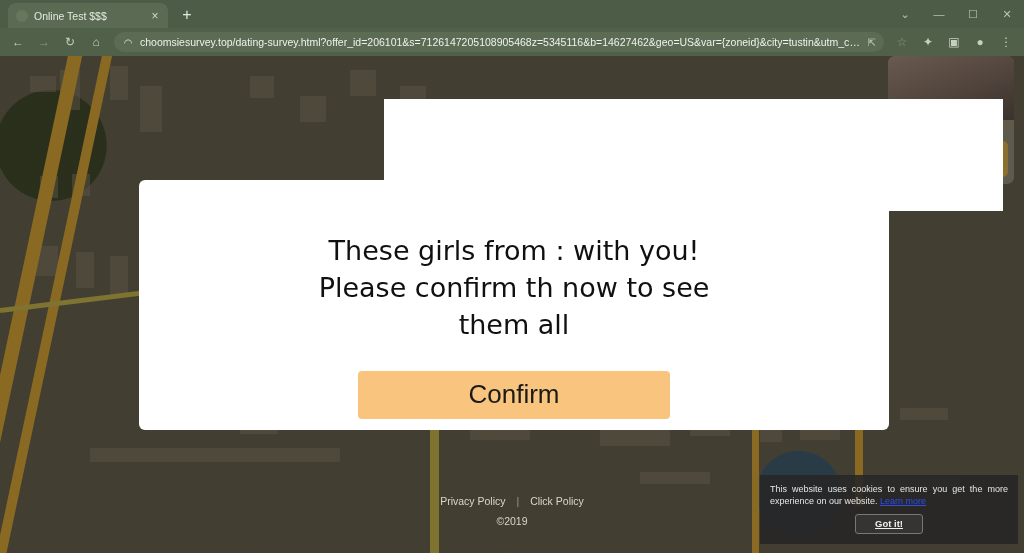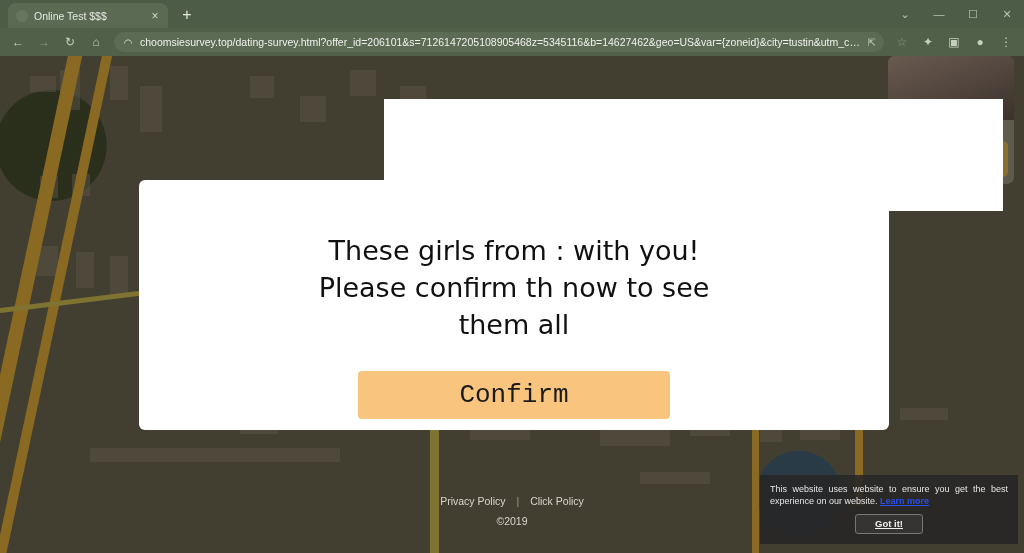--- a/index.html
+++ b/index.html
@@ -150,21 +150,21 @@
   
   .cookie {
     position: absolute; right: 6px; bottom: 9px;
     width: 258px;
     background: rgba(38,38,38,0.88);
     color: #e6e6e6;
     padding: 8px 10px 10px;
     font-size: 9px; line-height: 12px;
     text-align: justify;
   }
-  .cookie a { color: #2b4df0; font-weight: 700; text-decoration: underline; }
+  .cookie a { color: #2b4df0; font-weight: 400; text-decoration: underline; }
   .cookie-btn {
     display: block; margin: 7px auto 0;
     width: 68px; padding: 3px 18px;
     border: 1px solid #777; border-radius: 3px;
     background: rgba(255,255,255,0.06);
     color: #efefef; font-size: 9.5px; font-weight: 700;
     text-align: center; text-decoration: underline;
   }
 
   
@@ -193,21 +193,21 @@
     font-family: "DejaVu Sans", sans-serif;
     font-weight: 400;
     white-space: pre-line;
     margin-top: 40px;
   }
   .confirm-btn {
     margin-top: 28px;
     width: 312px; height: 48px;
     background: #f9c57e;
     border: none; border-radius: 4px;
-    font-family: Liberation Mono, monospace;
+    font-family: Liberation Sans, sans-serif;
     font-size: 26px; color: #1a1a1a;
     display: flex; align-items: center; justify-content: center;
   }
 </style>
 </head>
 <body>
 
 <div class="browser">
 
   <div class="tabstrip">
@@ -297,21 +297,21 @@
     </div>
 
     <div class="footer">
       <a href="#">Privacy Policy</a>
       <span class="sep">|</span>
       <a href="#">Click Policy</a>
       <div>©2019</div>
     </div>
 
     <div class="cookie">
-      <span>This website uses website to ensure you get the best experience on our website.</span>
+      <span>This website uses cookies to ensure you get the more experience on our website.</span>
       <a href="#">Learn more</a>
       <div class="cookie-btn">Got it!</div>
     </div>
 
     <div class="white-panel"></div>
 
     <div class="modal">
       <div class="modal-text">These girls from                         : with you!
 Please confirm th                    now to see
 them all</div>

